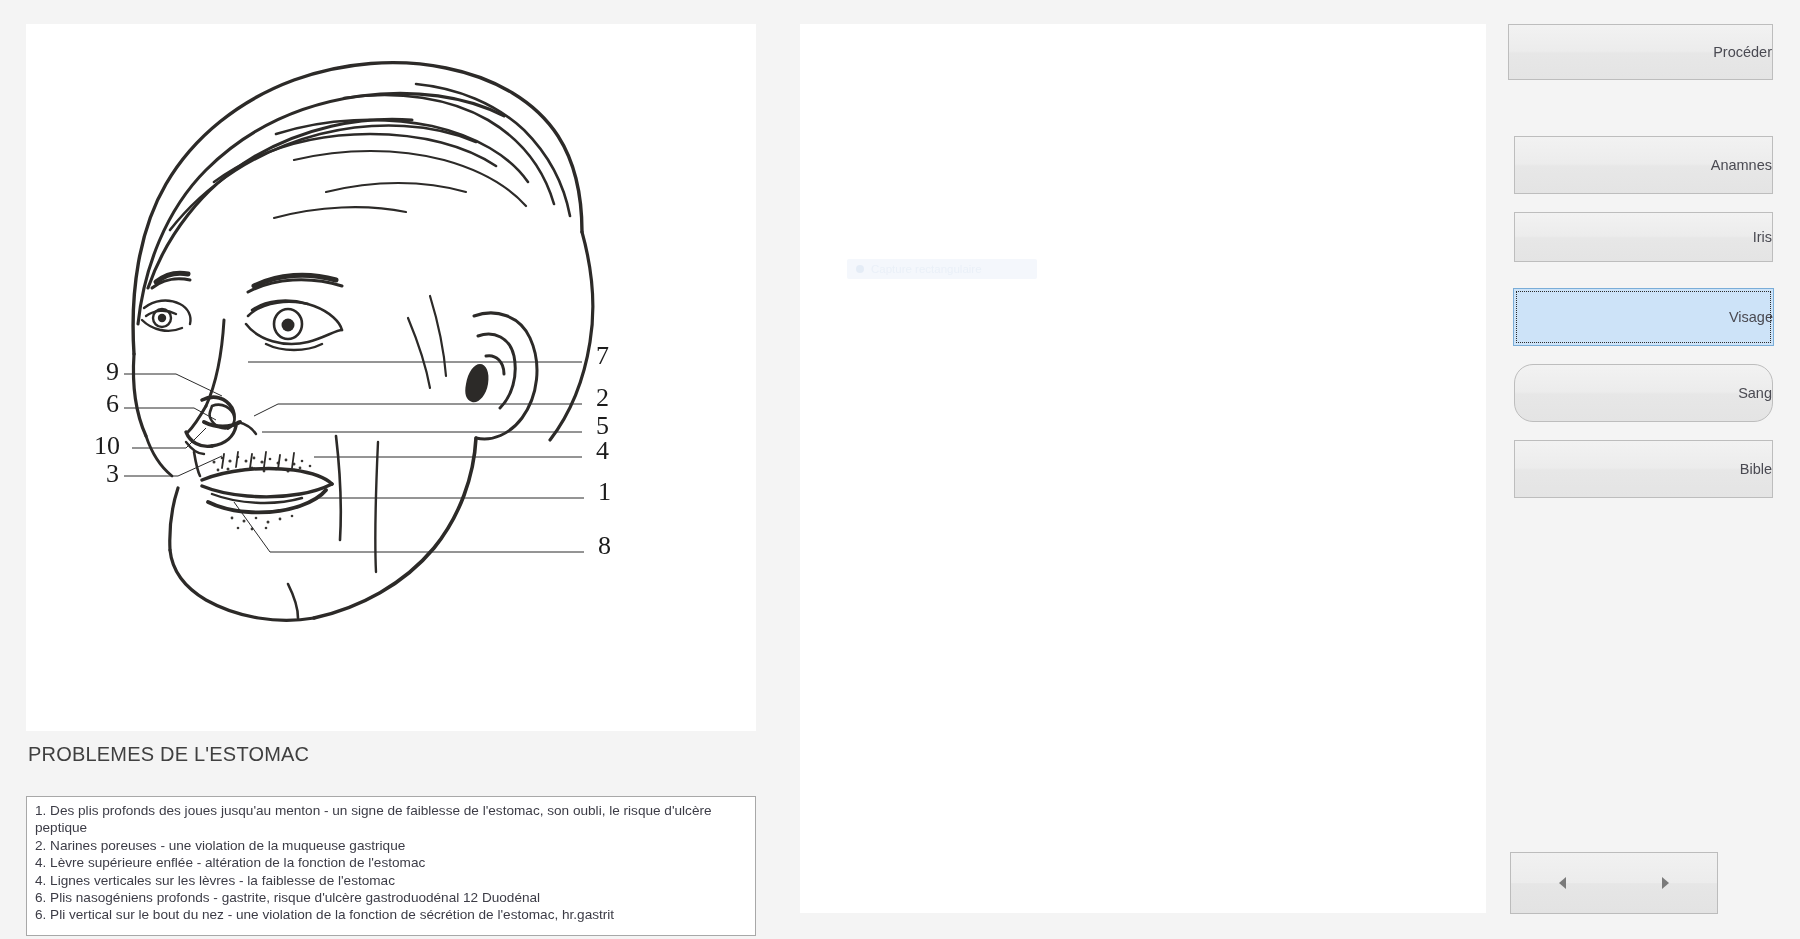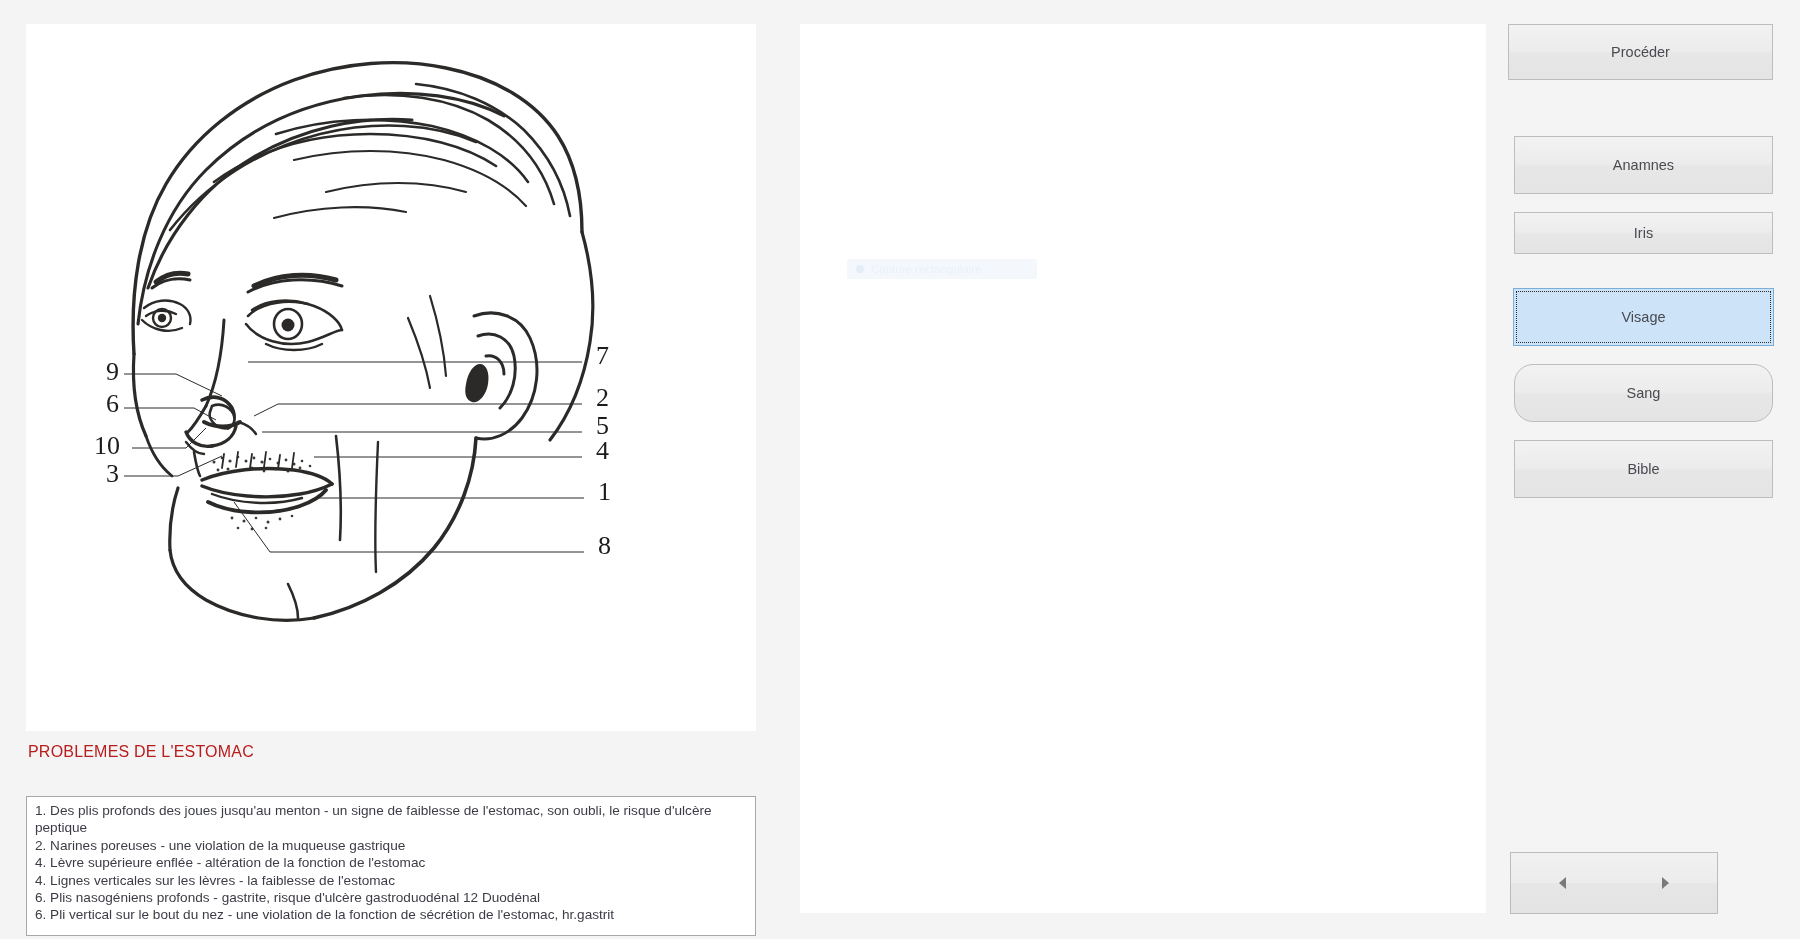--- a/index.html
+++ b/index.html
@@ -46,22 +46,22 @@
     top: 0;
     width: 730px;
     height: 707px;
     display: block;
   }
 
   #diagram-title {
     position: absolute;
     left: 2px;
     top: 719px;
-    font-size: 16px;
-    color: #b91c1c;
+    font-size: 20px;
+    color: #404040;
     letter-spacing: 0.2px;
     white-space: nowrap;
   }
 
   #findings-box {
     position: absolute;
     left: 0;
     top: 772px;
     width: 730px;
     height: 140px;
@@ -125,21 +125,21 @@
 
   .side-button {
     position: absolute;
     background: linear-gradient(to bottom, #f2f2f2 0%, #ececec 48%, #e7e7e7 52%, #e4e4e4 100%);
     border: 1px solid #bdbdbd;
     color: #4a4a52;
     font-family: "Liberation Sans", sans-serif;
     font-size: 14.5px;
     display: flex;
     align-items: center;
-    justify-content: center;
+    justify-content: flex-end;
     cursor: pointer;
     padding: 0;
     text-align: center;
   }
 
   .side-button.selected {
     background: #cde3f8;
     border: 1px solid #7aadd8;
     color: #4a4a52;
   }
@@ -148,21 +148,21 @@
     left: 2px;
     top: 2px;
     right: 2px;
     bottom: 2px;
     border: 1px dotted #2b2b2b;
     pointer-events: none;
   }
 
   #btn-proceder { left: 8px;  top: 24px;  width: 265px; height: 56px; }
   #btn-anamnes  { left: 14px; top: 136px; width: 259px; height: 58px; }
-  #btn-iris     { left: 14px; top: 212px; width: 259px; height: 42px; }
+  #btn-iris     { left: 14px; top: 212px; width: 259px; height: 50px; }
   #btn-visage   { left: 13px; top: 288px; width: 261px; height: 58px; position: absolute; }
   #btn-sang     { left: 14px; top: 364px; width: 259px; height: 58px; border-radius: 19px; }
   #btn-bible    { left: 14px; top: 440px; width: 259px; height: 58px; }
 
   
   #nav-panel {
     position: absolute;
     left: 1510px;
     top: 852px;
     width: 208px;

